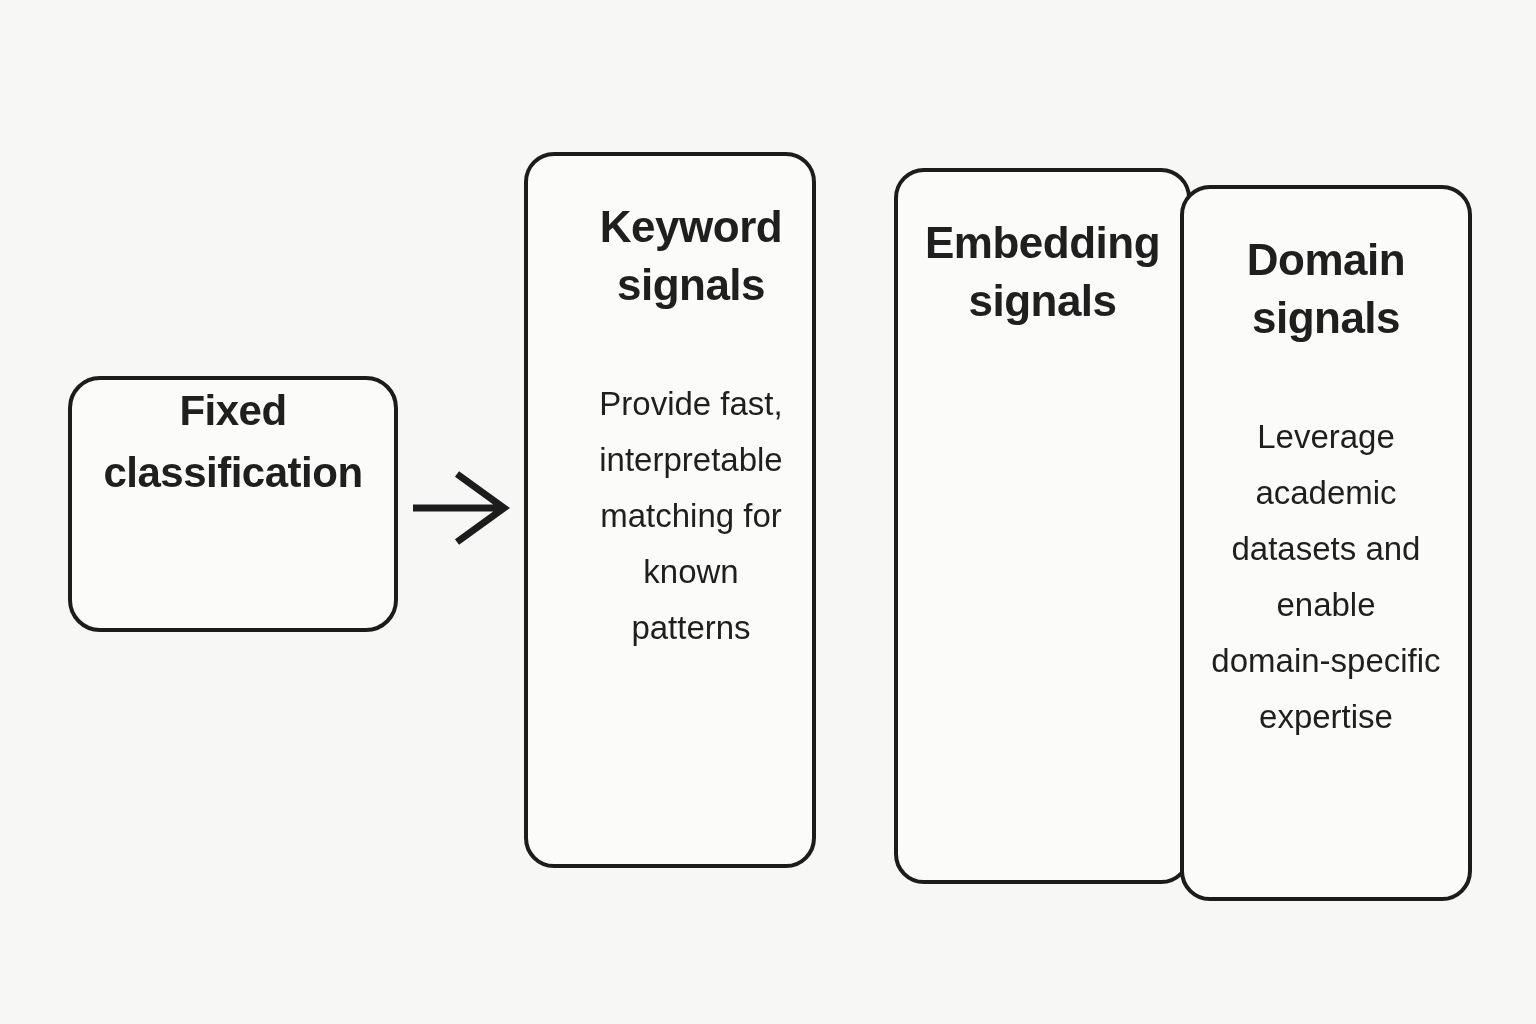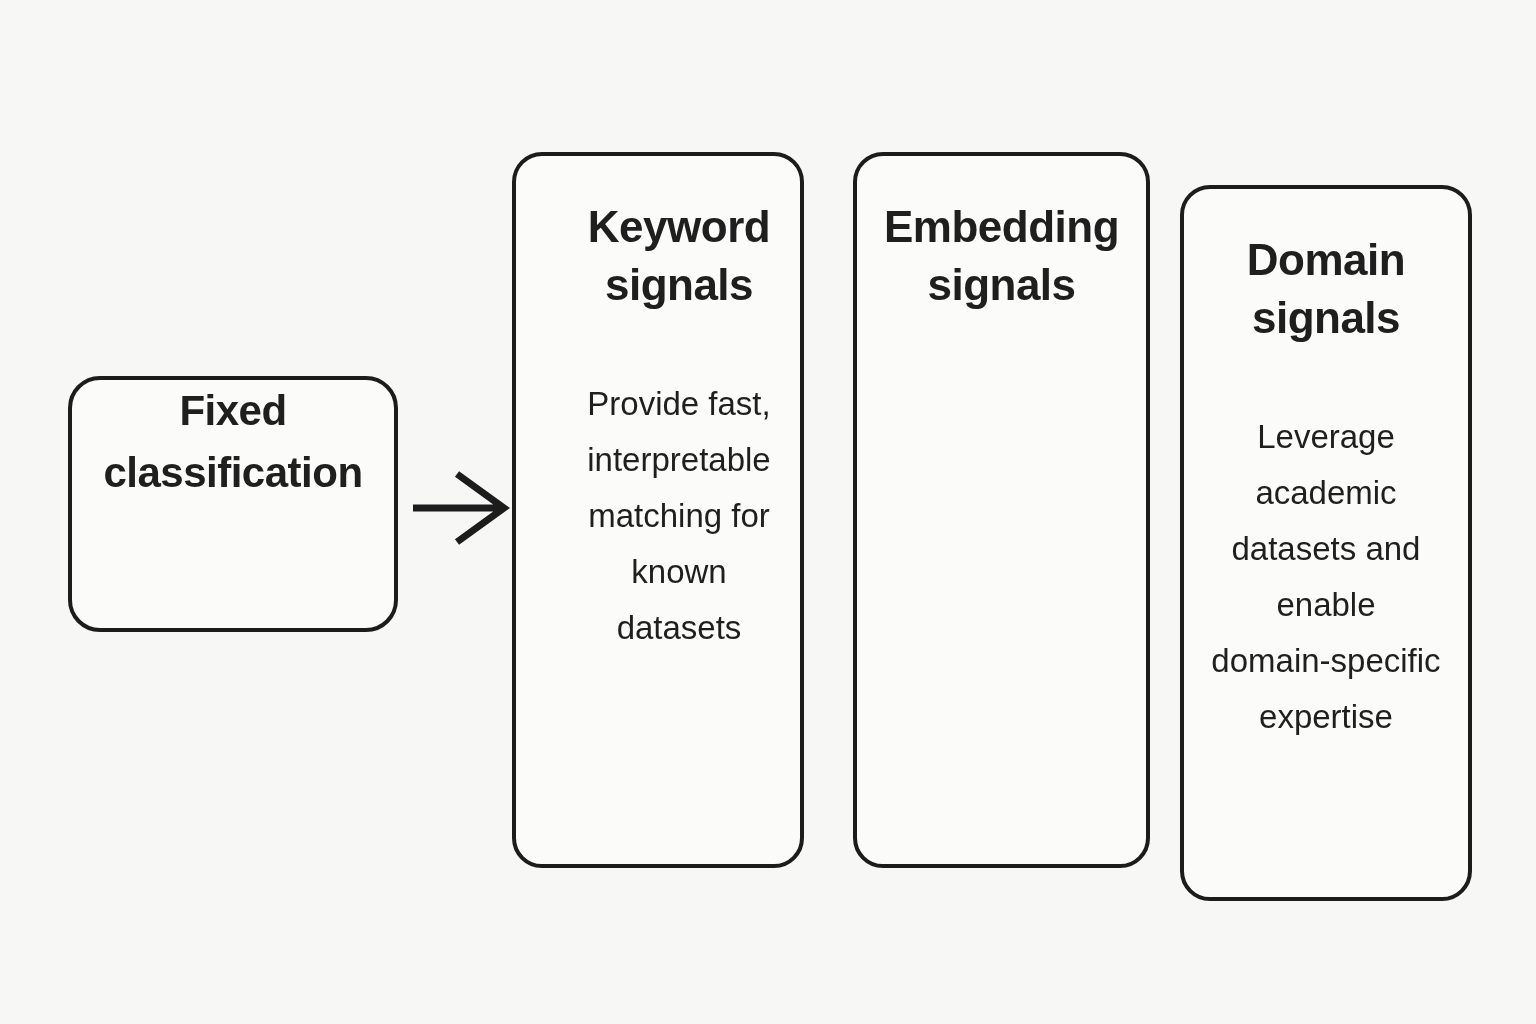--- a/index.html
+++ b/index.html
@@ -53,22 +53,22 @@
   }
   .col {
     position: absolute;
     top: 152px;
     width: 292px;
     height: 716px;
     background: var(--box-fill);
     border: 4px solid var(--stroke);
     border-radius: 30px;
   }
-  .col-1 { left: 512px; padding-left: 42px; }
-  .col-2 { left: 853px; width: 297px; }
+  .col-1 { left: 524px; padding-left: 42px; }
+  .col-2 { left: 894px; width: 297px; margin-top: 16px; }
   .col-3 { left: 1180px; margin-top: 33px; }
   .col-title {
     margin-top: 42px;
     font-size: 44px;
     font-weight: 700;
     line-height: 58px;
     text-align: center;
     white-space: pre-line;
     letter-spacing: -0.5px;
   }
@@ -95,21 +95,21 @@
     <path d="M 5 42 L 92 42 M 49 8 L 96 42 L 49 76" stroke="currentColor" stroke-width="7" fill="none" stroke-linecap="butt" stroke-linejoin="miter"></path>
   </svg>
 
   <div class="col col-1">
     <div class="col-title">Keyword
 signals</div>
     <div class="col-body">Provide fast,
 interpretable
 matching for
 known
-datasets</div>
+patterns</div>
   </div>
 
   <div class="col col-2">
     <div class="col-title">Embedding
 signals</div>
   </div>
 
   <div class="col col-3">
     <div class="col-title">Domain
 signals</div>

